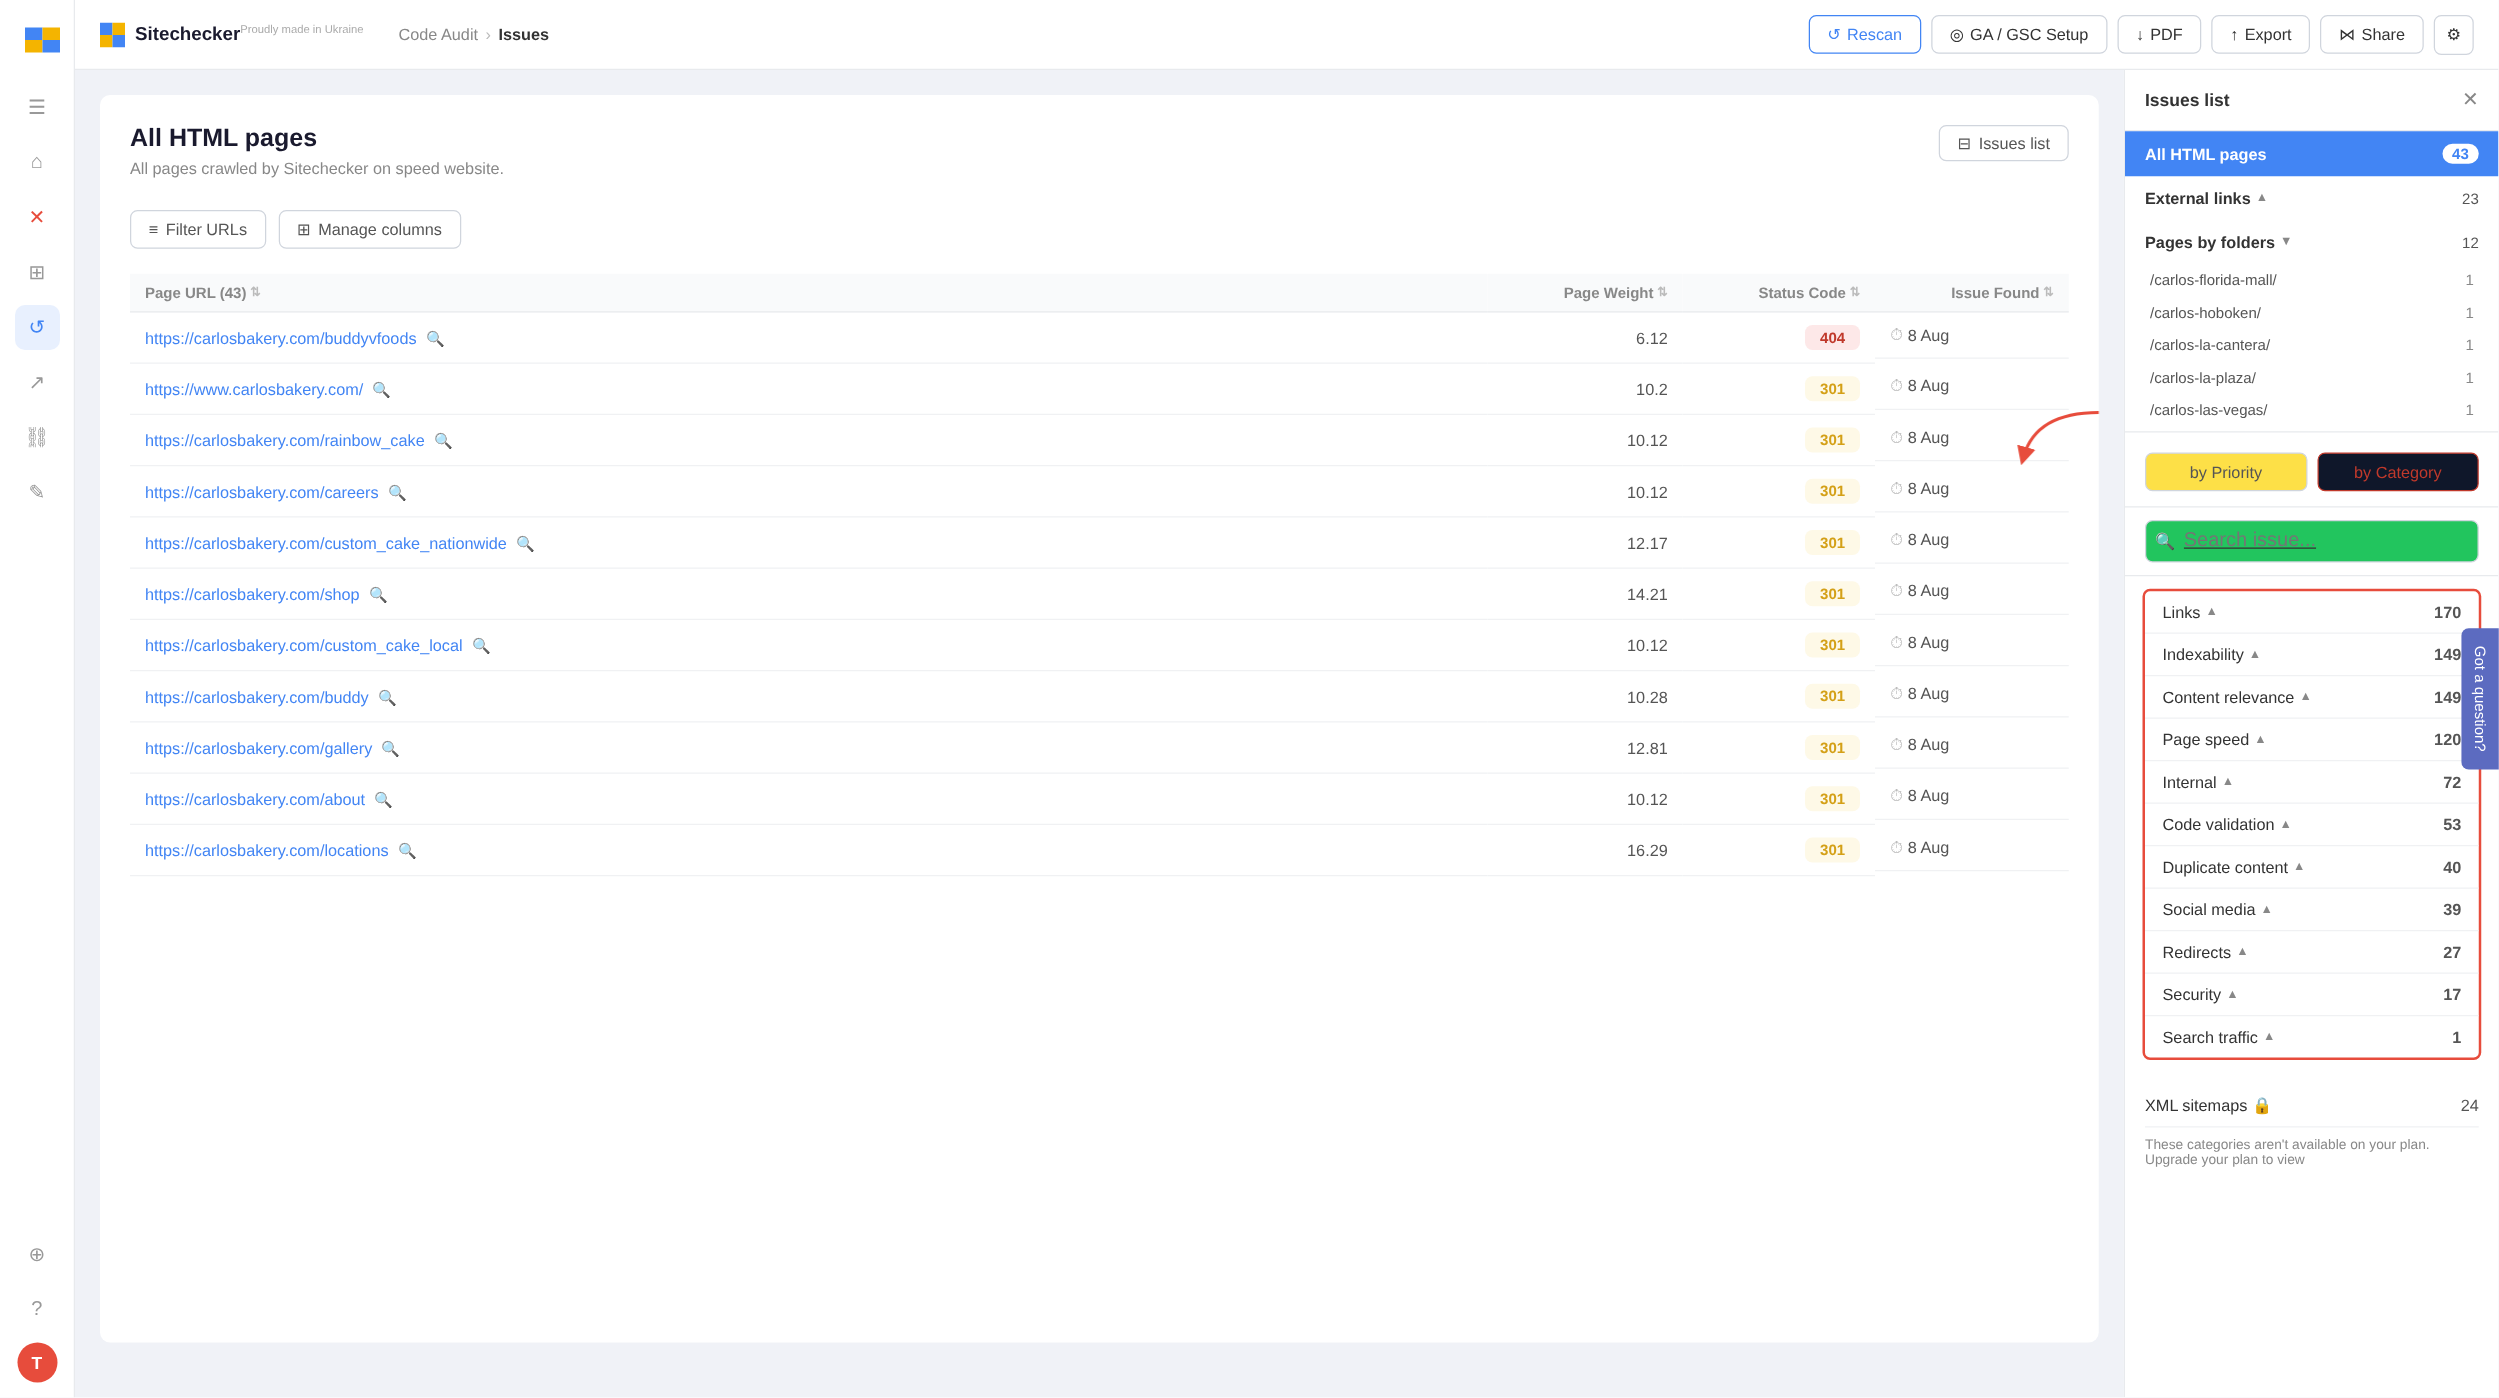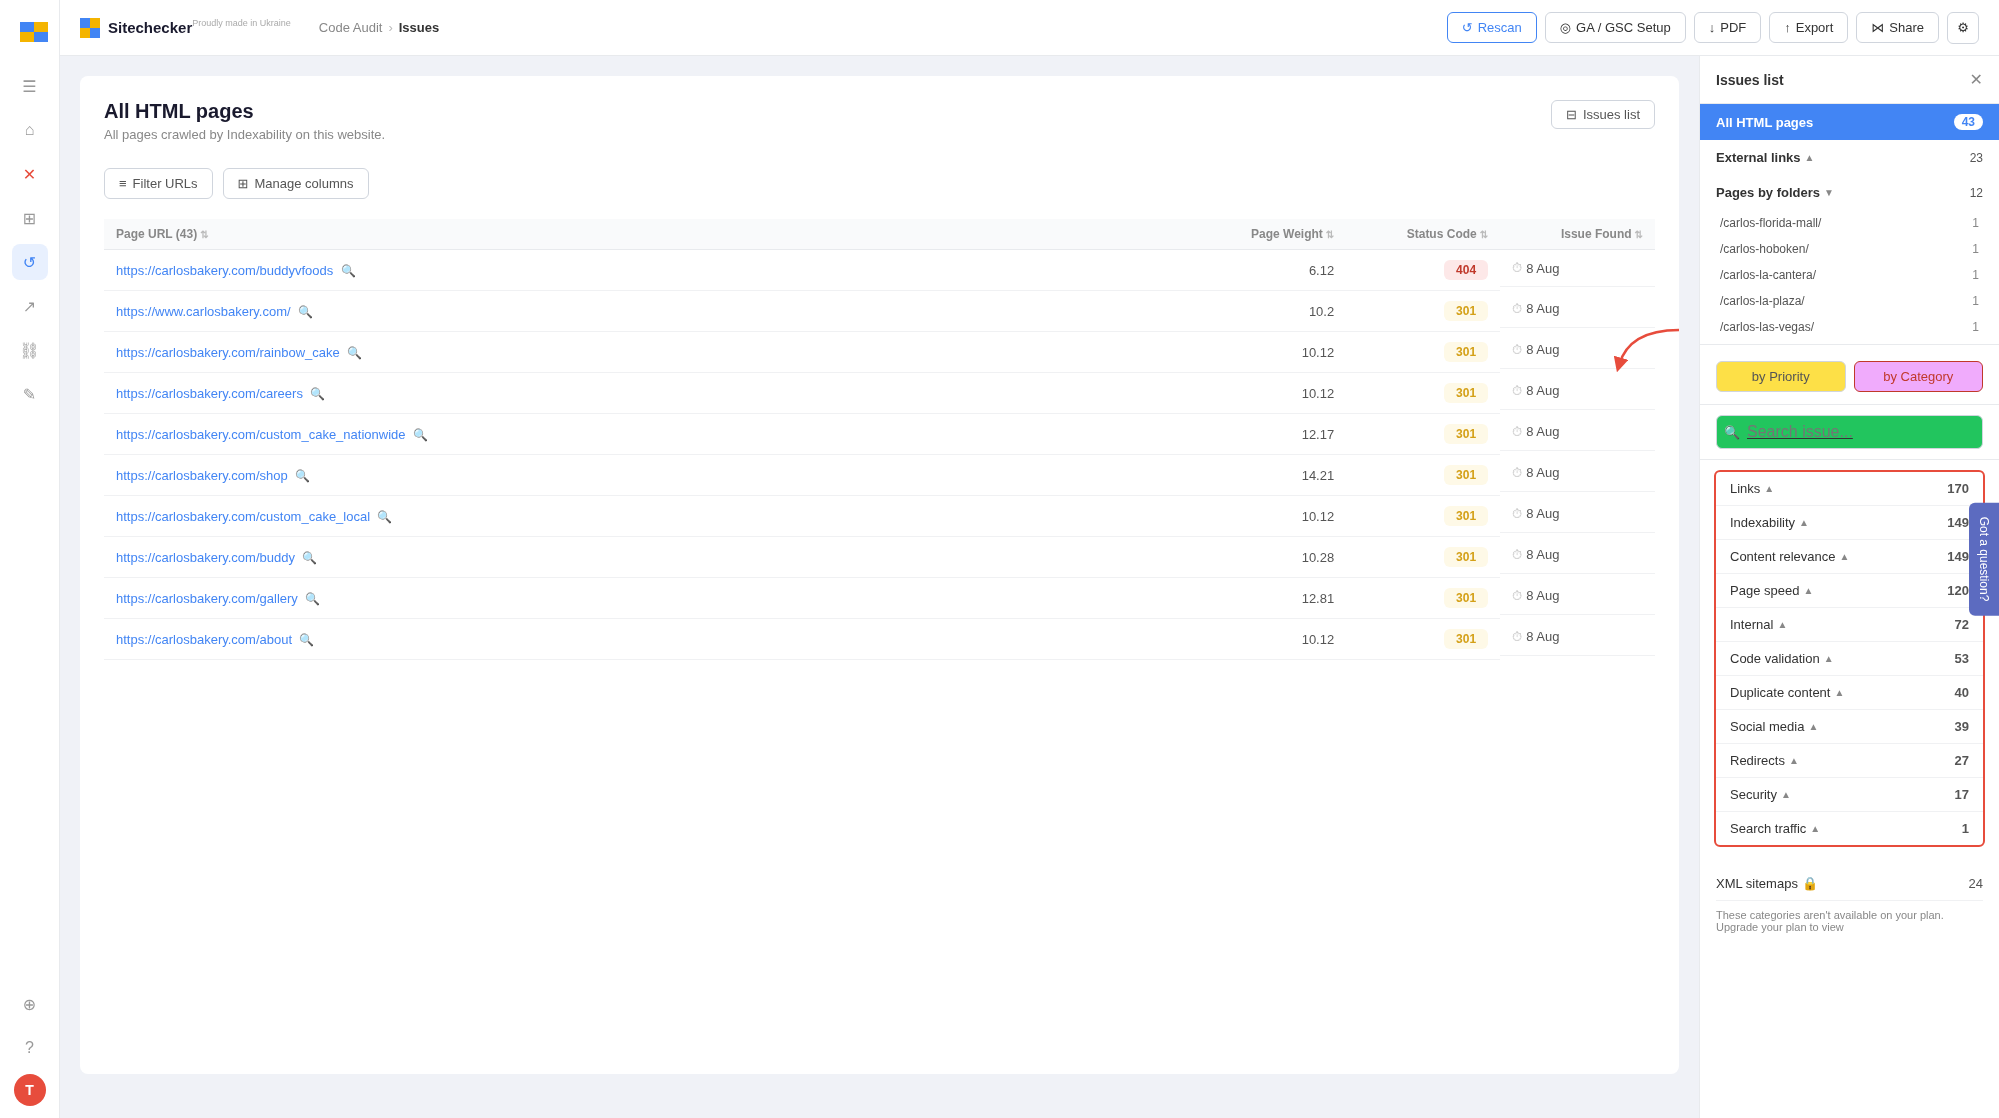--- a/index.html
+++ b/index.html
@@ -68,21 +68,21 @@
     .section-header-count { font-size: 12px; color: #555; }
 
     .folder-item { display: flex; align-items: center; justify-content: space-between; padding: 6px 20px; font-size: 12px; color: #555; cursor: pointer; }
     .folder-count { color: #888; }
 
     .scrollable-content { overflow-y: auto; flex: 1; }
 
     
     .tab-buttons { display: flex; gap: 8px; padding: 12px 16px; border-bottom: 1px solid #e8eaed; }
     .tab-btn { flex: 1; padding: 7px 0; border: 1.5px solid #d0d5dd; border-radius: 6px; background: #fde047; cursor: pointer; font-size: 13px; font-weight: 500; color: #555; text-align: center; }
-    .tab-btn.active-tab { border-color: #c0392b; color: #c0392b; background: #f0abfc; }
+    .tab-btn.active-tab { border-color: #c0392b; color: #c0392b; background: #0f172a; }
 
     
     .search-box { padding: 10px 16px; border-bottom: 1px solid #e8eaed; }
     .search-input { width: 100%; padding: 7px 10px 7px 30px; border: 1.5px solid #d0d5dd; border-radius: 6px; font-size: 16px; color: #333; background: #22c55e; outline: none; text-decoration: underline; }
     .search-wrapper { position: relative; }
     .search-icon-inner { position: absolute; left: 8px; top: 50%; transform: translateY(-50%); color: #aaa; font-size: 13px; }
 
     
     .category-section { border: 2px solid #e74c3c; border-radius: 6px; margin: 10px 14px; overflow: hidden; }
     .category-item { display: flex; justify-content: space-between; padding: 9px 14px; border-bottom: 1px solid #f0f1f3; cursor: pointer; }
@@ -183,21 +183,21 @@
       </div>
     </div>
 
     <div class="content-area">
 
       <div class="main-panel">
         <div class="page-container">
           <div class="page-header-top">
             <div>
               <div class="page-title">All HTML pages</div>
-              <div class="page-subtitle">All pages crawled by Indexability on this website.</div>
+              <div class="page-subtitle">All pages crawled by Sitechecker on speed website.</div>
             </div>
             <button class="issues-list-btn">
               <span>⊟</span>
               <span>Issues list</span>
             </button>
           </div>
 
           <div class="toolbar">
             <button class="toolbar-btn">
               <span>≡</span>
@@ -372,20 +372,34 @@
     </td>
     <td class="num-cell">10.12</td>
     <td class="num-cell">
       <span class="status-badge status-301">301</span>
     </td>
     <td class="num-cell date-cell">
       <span style="color:#bbb;">⏱</span>
       8 Aug
     </td>
   </tr>
+                <tr>
+    <td class="url-cell">
+      <a href="#">https://carlosbakery.com/locations</a>
+      <span style="color:#aaa;cursor:pointer;margin-left:4px;font-size:12px;">🔍</span>
+    </td>
+    <td class="num-cell">16.29</td>
+    <td class="num-cell">
+      <span class="status-badge status-301">301</span>
+    </td>
+    <td class="num-cell date-cell">
+      <span style="color:#bbb;">⏱</span>
+      8 Aug
+    </td>
+  </tr>
               </tbody>
           </table>
         </div>
       </div>
 
       <div class="right-panel">
         <div class="right-panel-header">
           <span class="right-panel-title">Issues list</span>
           <span class="close-btn">✕</span>
         </div>

